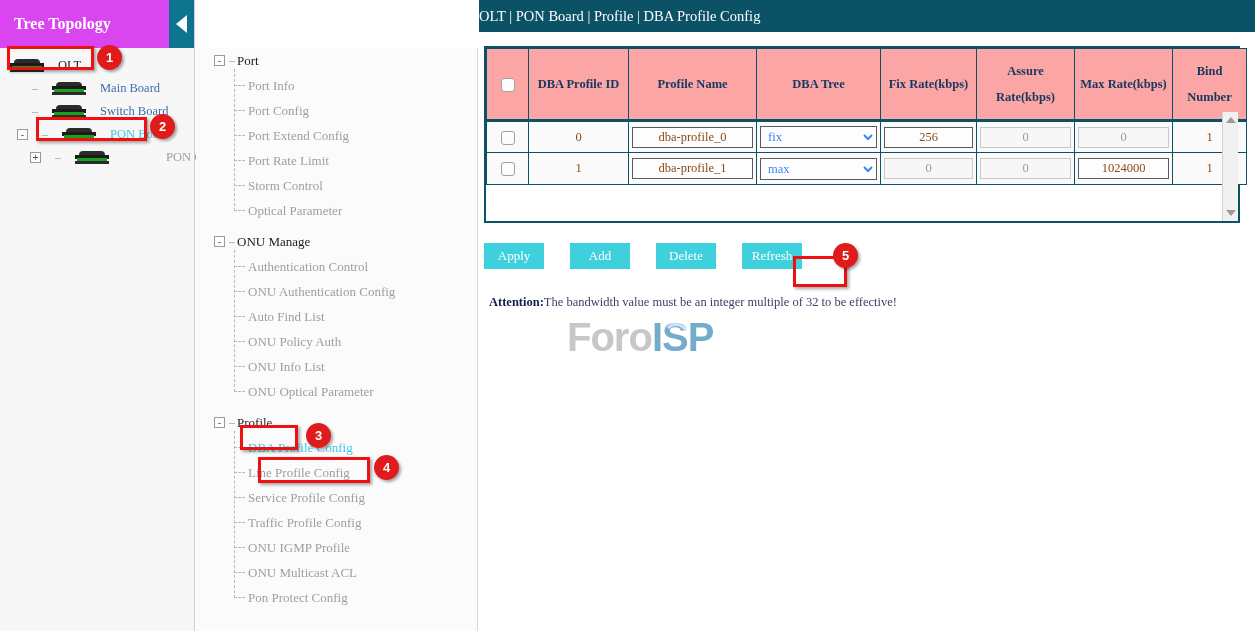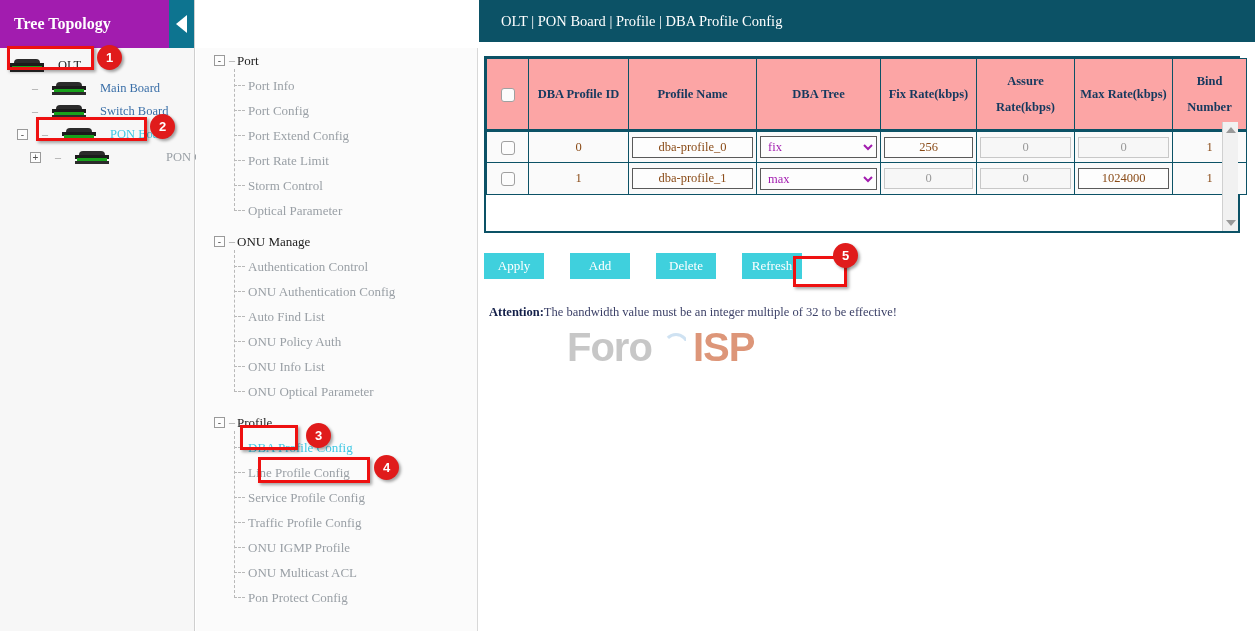--- a/index.html
+++ b/index.html
@@ -13,21 +13,21 @@
   #app { position: relative; width: 1255px; height: 631px; }
 
   
   #tree-panel {
     position: absolute; left: 0; top: 0;
     width: 195px; height: 631px;
     background: #f7f7f7;
     border-right: 1px solid #cfcfcf;
   }
   #tree-header {
-    height: 48px; background: #a21caf;
+    height: 48px; background: #d946ef;
     display: flex; align-items: center;
     padding-left: 14px;
     color: #ffffff; font-weight: bold; font-size: 16px;
     position: relative;
   }
   #collapse-btn {
     position: absolute; right: 0; top: 0;
     width: 25px; height: 48px;
     background: #0d7490;
     display: flex; align-items: center; justify-content: center;
@@ -129,23 +129,23 @@
   .mitem:before {
     content: ""; position: absolute;
     left: 0; top: 12px; width: 11px;
     border-top: 1px dashed #b9b9b9;
   }
   .mitem.sel { color: #3fc8e4; }
 
   
   #content { position: absolute; left: 479px; top: 0; width: 776px; height: 631px; background: #fff; }
   #crumb {
-    height: 42px; background: #0c5266;
+    height: 32px; background: #0c5266;
     color: #ffffff; font-size: 14.5px;
-    display: flex; align-items: center; padding-left: 22px;
+    display: flex; align-items: center; 
   }
   #panel-body { position: relative; padding: 14px 16px 0 5px; }
 
   
   .tbl-wrap {
     position: relative;
     width: 756px;
     border: 2px solid #0c5266;
     background: #fafafa;
   }
@@ -194,21 +194,21 @@
     border: 1px solid #c8c8c8;
     background: #f7f7f7;
     color: #9a9a9a;
   }
   select.cell {
     width: 100%; height: 22px;
     border: 1px solid #5a5a5a;
     background: #fdfdfd;
     font-family: "Liberation Serif", serif;
     font-size: 12.5px;
-    color: #a21caf;
+    color: #3b82f6;
     padding-left: 3px;
   }
   .tbl-filler { height: 36px; background: #ffffff; }
   
   .vscroll {
     position: absolute; right: 0; top: 64px;
     width: 16px; bottom: 0;
     background: #f1f1f1;
     border-left: 1px solid #d0d0d0;
   }
@@ -262,21 +262,21 @@
     position: absolute;
     left: 88px; top: 283px;
     font-family: "Liberation Sans", sans-serif;
     font-size: 40px; font-weight: bold;
     letter-spacing: -1px;
     opacity: 0.55;
     pointer-events: none;
     z-index: 1;
   }
   #watermark .foro { color: #9b9b9b; }
-  #watermark .isp { color: #c2410c; margin-left: 41px; }
+  #watermark .isp { color: #0369a1; }
   #wm-arc {
     position: absolute; left: 96px; top: 8px;
     width: 26px; height: 13px;
     border: 3px solid #a8cbe8;
     border-bottom-color: transparent;
     border-left-color: transparent;
     border-right-color: transparent;
     border-radius: 13px 13px 0 0;
   }
 </style>

